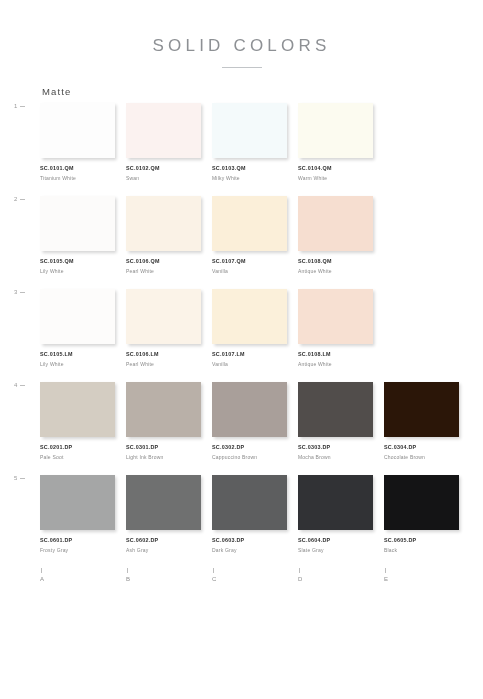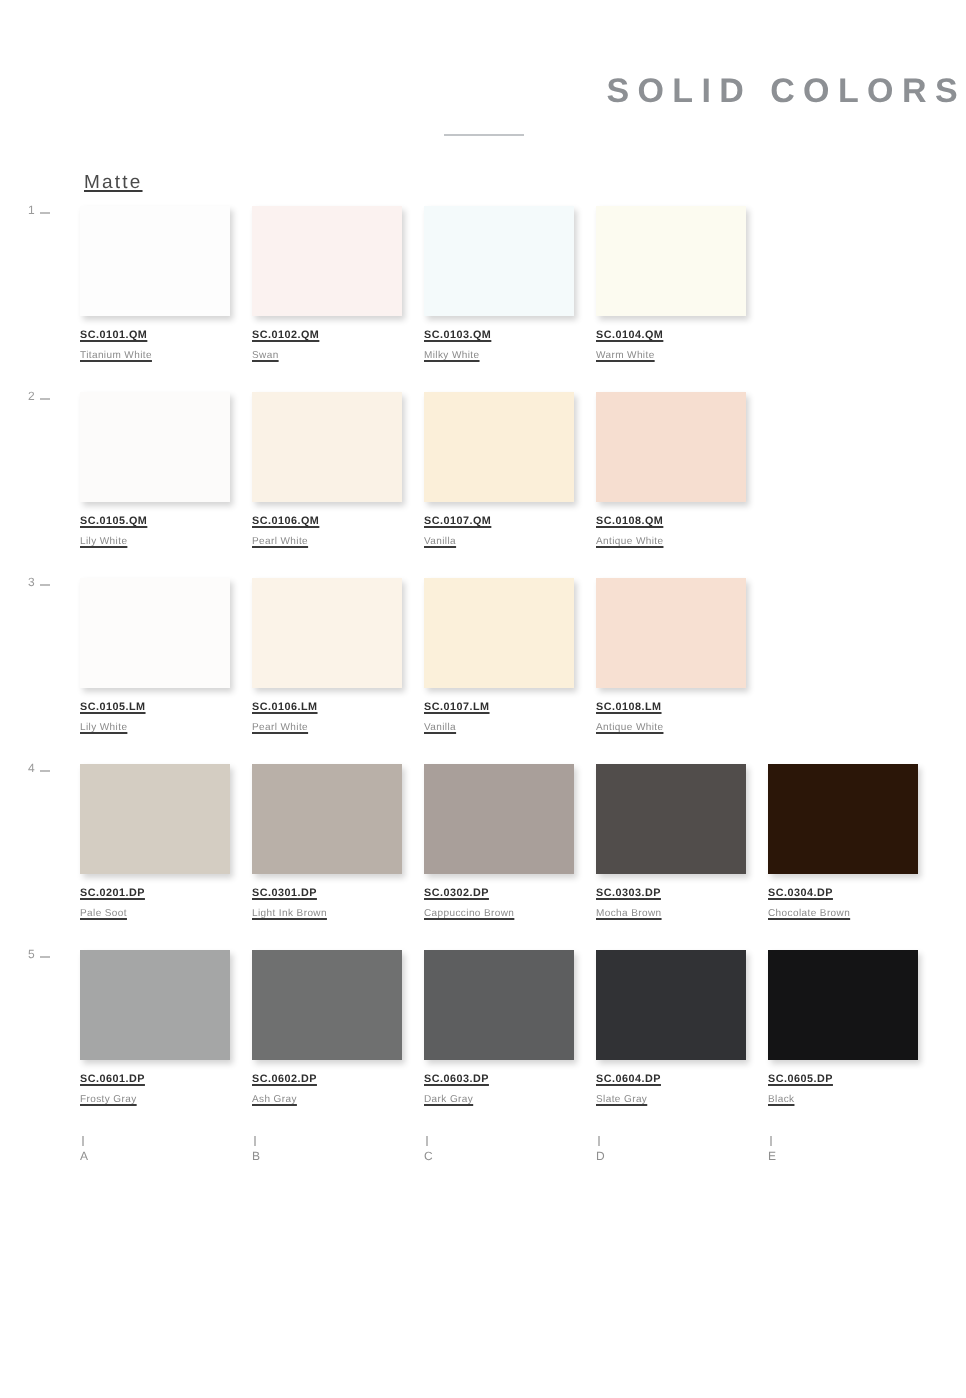--- a/index.html
+++ b/index.html
@@ -17,39 +17,37 @@
   }
 
   
   .title-block {
     padding-top: 36px;
     text-align: center;
   }
   .page-title {
     font-size: 17px;
     letter-spacing: 4.2px;
-    font-weight: 700;
+    font-weight: 400;
     color: #8d9094;
     margin: 0;
-    text-align: right;
   }
   .title-rule {
     width: 40px;
     height: 1px;
     background: #c2c5c8;
     margin: 11px auto 0 auto;
   }
 
   
   .sheet {
     position: relative;
     margin-top: 18px;
     padding-left: 40px;
     padding-right: 36px;
-    text-decoration: underline;
   }
 
   .section-label {
     font-size: 9.5px;
     letter-spacing: 1.1px;
     color: #4a4a4a;
     margin: 0 0 6px 2px;
     font-weight: 400;
   }
 

